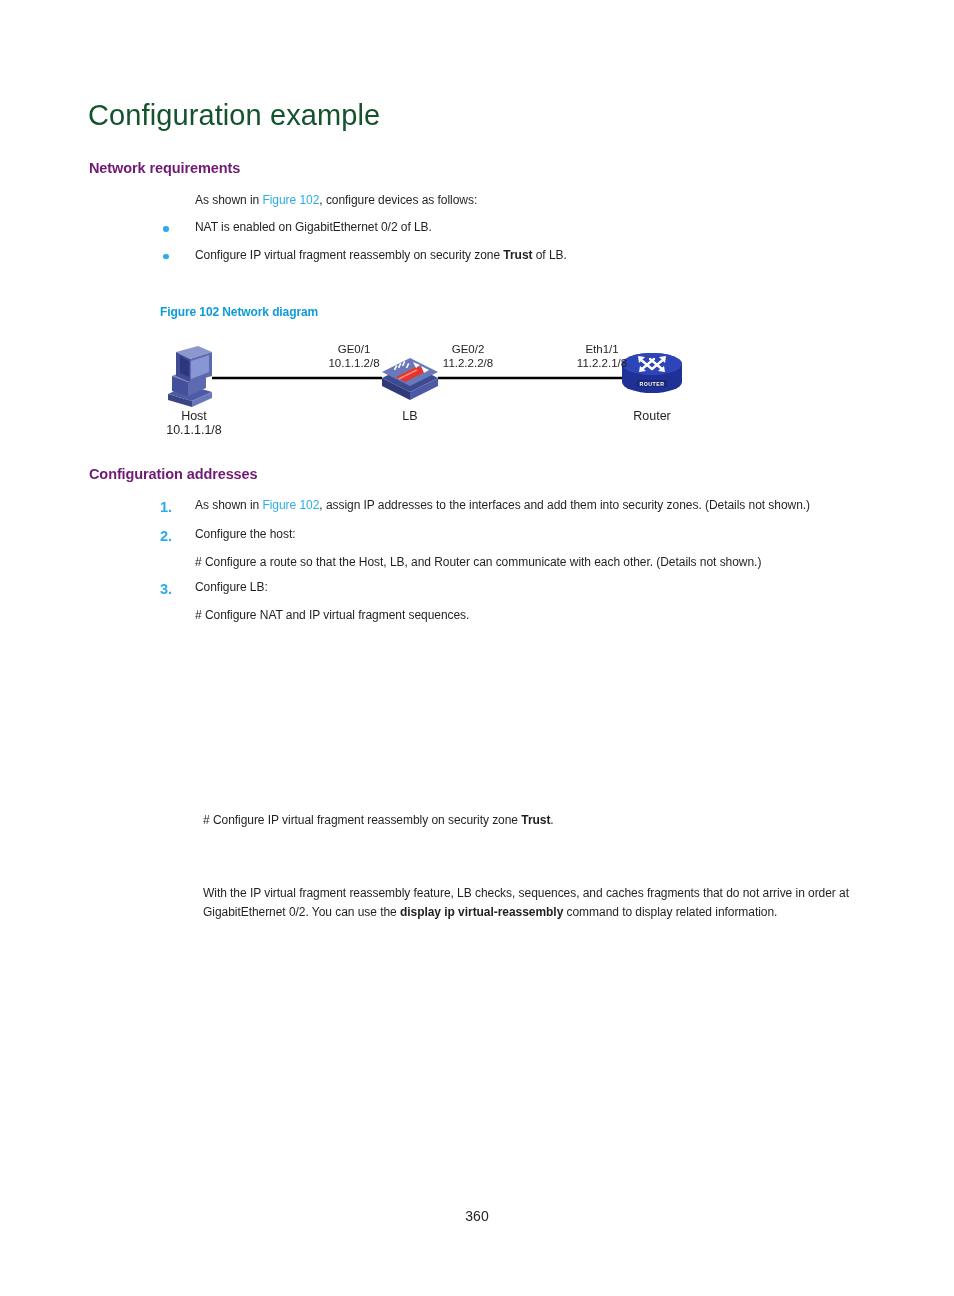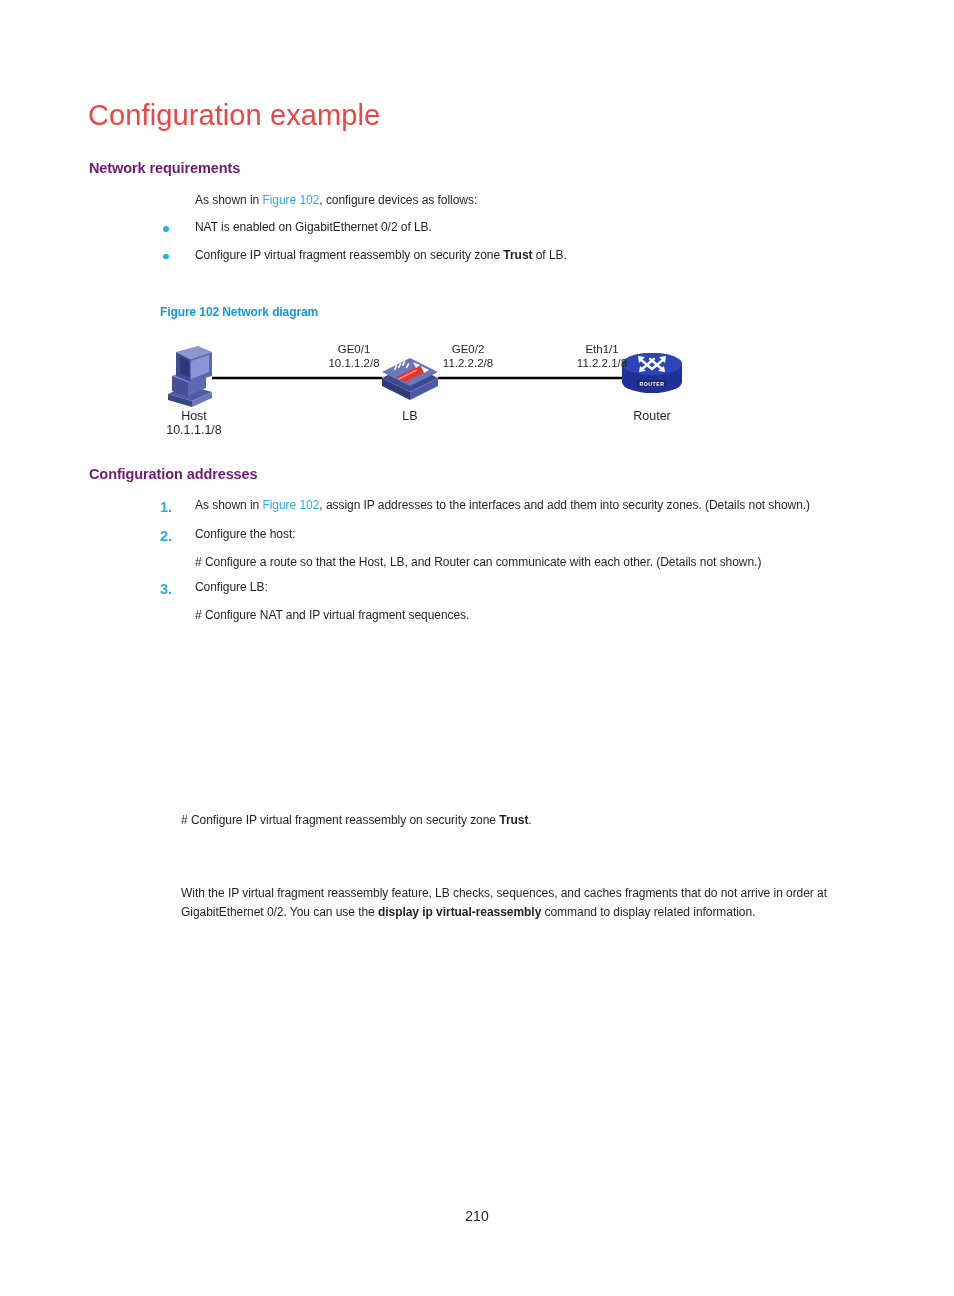--- a/index.html
+++ b/index.html
@@ -21,21 +21,21 @@
     box-sizing: border-box;
   }
 
   
   .h1-title {
     position: absolute;
     left: 88px;
     top: 98px;
     font-size: 29px;
     font-weight: 400;
-    color: #ef4444;
+    color: #14532d;
     letter-spacing: 0.1px;
     line-height: 1.2;
   }
   .h2-title {
     font-size: 14.5px;
     font-weight: bold;
     color: #701a75;
     letter-spacing: -0.1px;
   }
   .h2-network-req {
@@ -146,21 +146,21 @@
     flex: 1 1 auto;
   }
   .proc-sub {
     margin-left: 35px;
     margin-top: 5px;
     margin-bottom: 5px;
   }
 
   .trailing-block {
     position: absolute;
-    left: 181px;
+    left: 203px;
     width: 678px;
   }
   .cfg-zone-line { top: 811px; }
   .closing-para  { top: 884px; }
 
   
   .page-number {
     position: absolute;
     left: 0;
     right: 0;
@@ -301,15 +301,15 @@
   </div>
 
   <div class="body-text trailing-block cfg-zone-line">
     <span># Configure IP virtual fragment reassembly on security zone </span><span class="bold">Trust</span><span>.</span>
   </div>
 
   <div class="body-text trailing-block closing-para">
     <span>With the IP virtual fragment reassembly feature, LB checks, sequences, and caches fragments that do not arrive in order at GigabitEthernet 0/2. You can use the </span><span class="bold">display ip virtual-reassembly</span><span> command to display related information.</span>
   </div>
 
-  <div class="page-number">210</div>
+  <div class="page-number">360</div>
 
 </div>
 
 </body></html>

